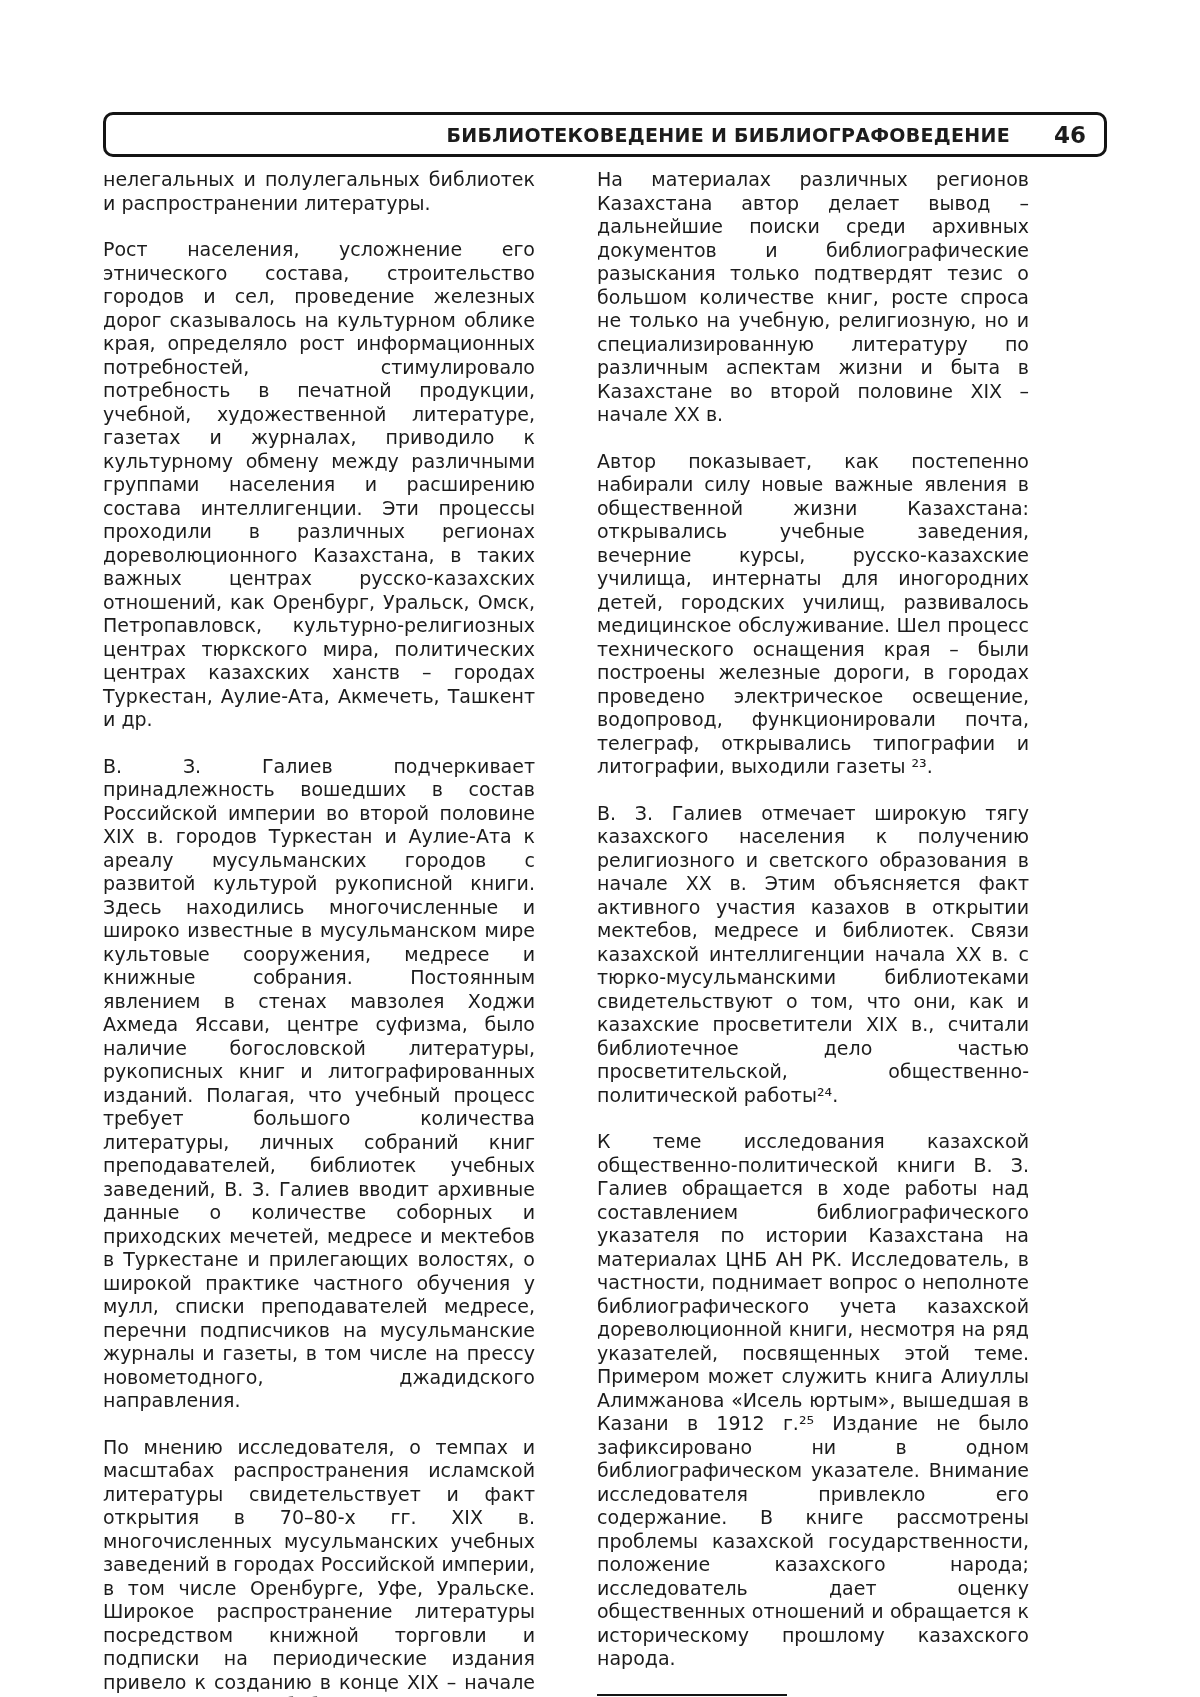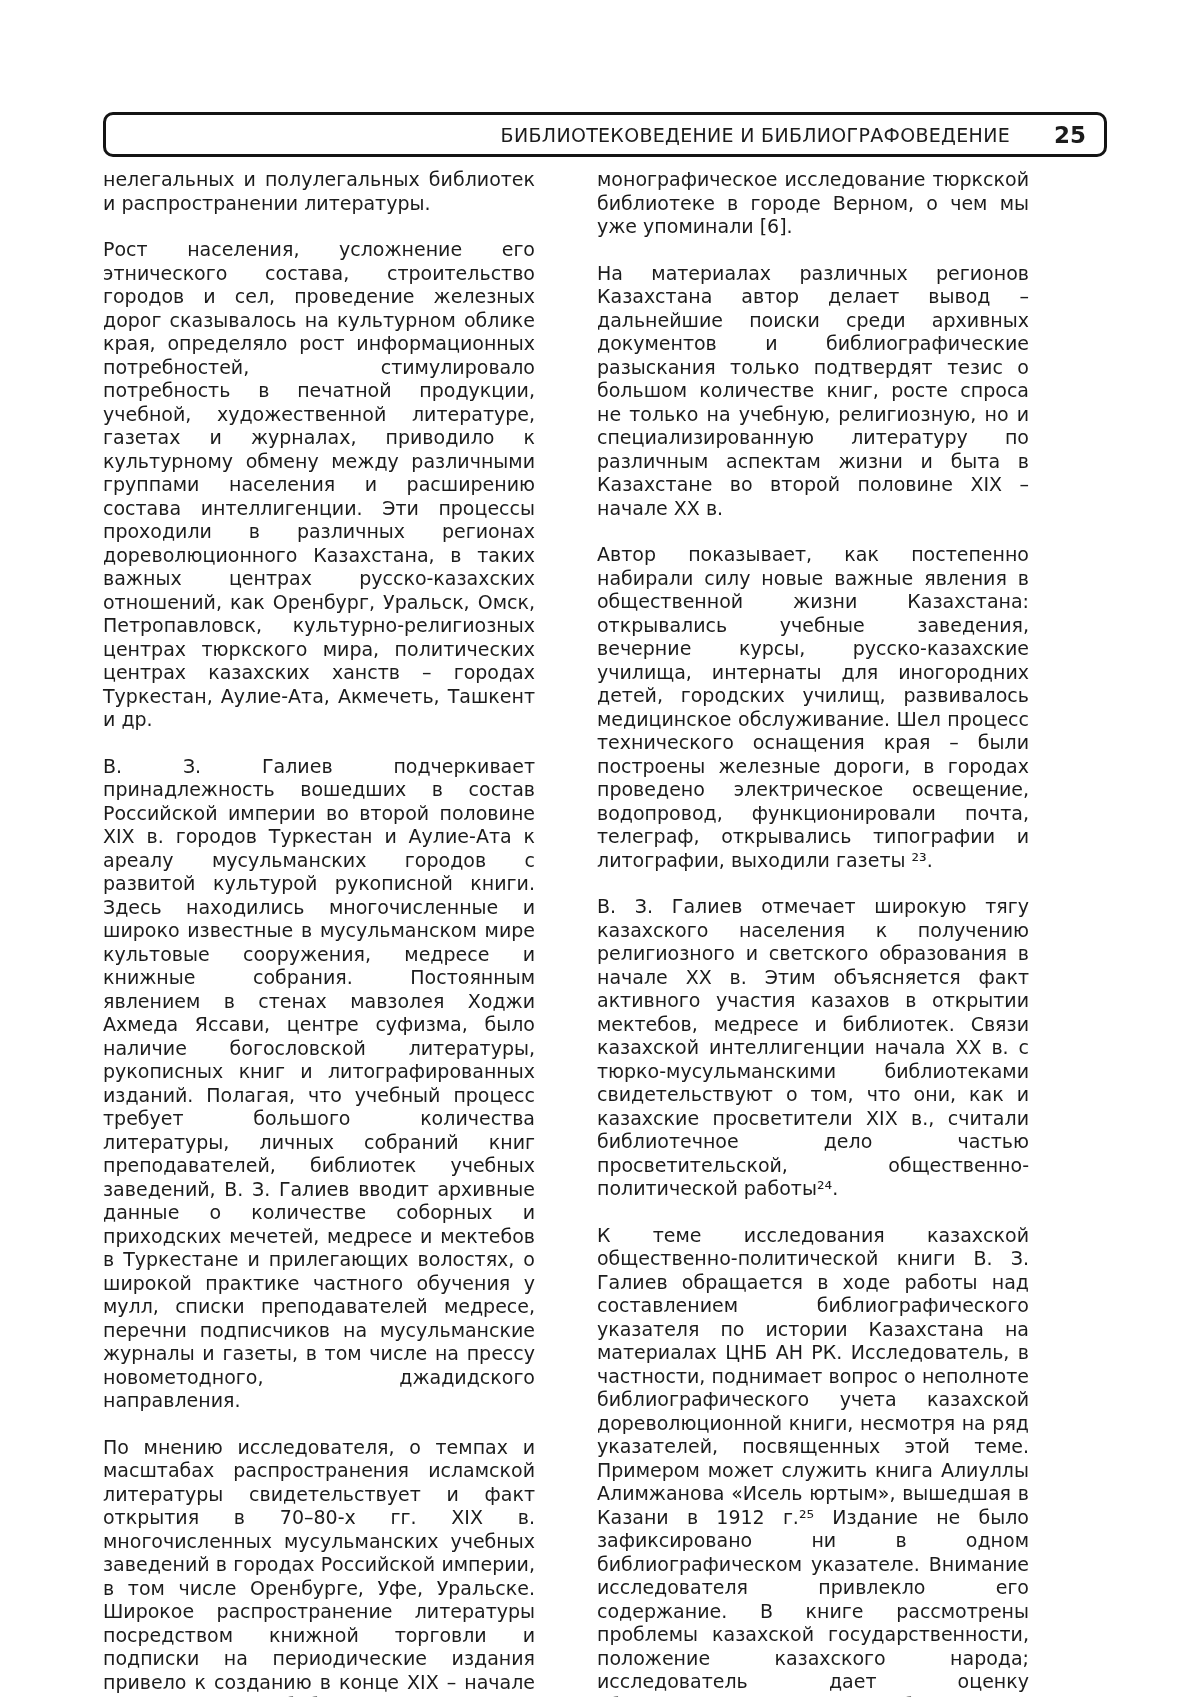--- a/index.html
+++ b/index.html
@@ -25,21 +25,21 @@
     height: 45px;
     border: 3px solid #141414;
     border-radius: 10px;
     display: flex;
     align-items: center;
     justify-content: flex-end;
     padding: 0 18px;
   }
   .header-title {
     font-size: 19px;
-    font-weight: 400;
+    font-weight: 700;
     letter-spacing: 0.3px;
     white-space: nowrap;
     text-align: right;
   }
   .page-number {
     font-size: 23px;
     font-weight: 700;
     margin-left: 44px;
   }
   .columns {
@@ -67,34 +67,33 @@
     margin: 4px 0 8px 0;
   }
 </style>
 </head>
 <body>
 
 <div class="page">
 
   <header class="header-box">
     <span class="header-title">БИБЛИОТЕКОВЕДЕНИЕ И БИБЛИОГРАФОВЕДЕНИЕ</span>
-    <span class="page-number">25</span>
+    <span class="page-number">46</span>
   </header>
 
   <main class="columns">
 
     <section class="col">
       <p class="body-par">нелегальных и полулегальных библиотек и распространении литературы.</p>
       <p class="body-par">Рост населения, усложнение его этнического состава, строительство городов и сел, проведение железных дорог сказывалось на культурном облике края, определяло рост информационных потребностей, стимулировало потребность в печатной продукции, учебной, художественной литературе, газетах и журналах, приводило к культурному обмену между различными группами населения и расширению состава интеллигенции. Эти процессы проходили в различных регионах дореволюционного Казахстана, в таких важных центрах русско-казахских отношений, как Оренбург, Уральск, Омск, Петропавловск, культурно-религиозных центрах тюркского мира, политических центрах казахских ханств – городах Туркестан, Аулие-Ата, Акмечеть, Ташкент и др.</p>
       <p class="body-par">В. З. Галиев подчеркивает принадлежность вошедших в состав Российской империи во второй половине XIX в. городов Туркестан и Аулие-Ата к ареалу мусульманских городов с развитой культурой рукописной книги. Здесь находились многочисленные и широко известные в мусульманском мире культовые сооружения, медресе и книжные собрания. Постоянным явлением в стенах мавзолея Ходжи Ахмеда Яссави, центре суфизма, было наличие богословской литературы, рукописных книг и литографированных изданий. Полагая, что учебный процесс требует большого количества литературы, личных собраний книг преподавателей, библиотек учебных заведений, В. З. Галиев вводит архивные данные о количестве соборных и приходских мечетей, медресе и мектебов в Туркестане и прилегающих волостях, о широкой практике частного обучения у мулл, списки преподавателей медресе, перечни подписчиков на мусульманские журналы и газеты, в том числе на прессу новометодного, джадидского направления.</p>
       <p class="body-par">По мнению исследователя, о темпах и масштабах распространения исламской литературы свидетельствует и факт открытия в 70–80-х гг. XIX в. многочисленных мусульманских учебных заведений в городах Российской империи, в том числе Оренбурге, Уфе, Уральске. Широкое распространение литературы посредством книжной торговли и подписки на периодические издания привело к созданию в конце XIX – начале XX в. тюркских библиотек в Поволжье, Приуралье, Западной Сибири, Средней Азии. Этот процесс затронул и Казахстан, где была в ходу литература, изданная в мусульманских издательствах Санкт-Петербурга, Казани, Уфы, Томска, Багдада, Стамбула, Кашгара, Синь Цзяня. Крупные тюркские библиотеки возникают в Петропавловске, Верном и других городах Семиречья. Архивные материалы об этом процессе достаточно обширны, что позволяет В. З. Галиеву посвятить отдельное</p>
     </section>
 
     <section class="col">
-      <p class="body-par">монографическое исследование тюркской библиотеке в городе Верном, о чем мы уже упоминали [6].</p>
       <p class="body-par">На материалах различных регионов Казахстана автор делает вывод – дальнейшие поиски среди архивных документов и библиографические разыскания только подтвердят тезис о большом количестве книг, росте спроса не только на учебную, религиозную, но и специализированную литературу по различным аспектам жизни и быта в Казахстане во второй половине XIX – начале XX в.</p>
       <p class="body-par">Автор показывает, как постепенно набирали силу новые важные явления в общественной жизни Казахстана: открывались учебные заведения, вечерние курсы, русско-казахские училища, интернаты для иногородних детей, городских училищ, развивалось медицинское обслуживание. Шел процесс технического оснащения края – были построены железные дороги, в городах проведено электрическое освещение, водопровод, функционировали почта, телеграф, открывались типографии и литографии, выходили газеты ²³.</p>
       <p class="body-par">В. З. Галиев отмечает широкую тягу казахского населения к получению религиозного и светского образования в начале XX в. Этим объясняется факт активного участия казахов в открытии мектебов, медресе и библиотек. Связи казахской интеллигенции начала XX в. с тюрко-мусульманскими библиотеками свидетельствуют о том, что они, как и казахские просветители XIX в., считали библиотечное дело частью просветительской, общественно-политической работы²⁴.</p>
       <p class="body-par">К теме исследования казахской общественно-политической книги В. З. Галиев обращается в ходе работы над составлением библиографического указателя по истории Казахстана на материалах ЦНБ АН РК. Исследователь, в частности, поднимает вопрос о неполноте библиографического учета казахской дореволюционной книги, несмотря на ряд указателей, посвященных этой теме. Примером может служить книга Алиуллы Алимжанова «Исель юртым», вышедшая в Казани в 1912 г.²⁵ Издание не было зафиксировано ни в одном библиографическом указателе. Внимание исследователя привлекло его содержание. В книге рассмотрены проблемы казахской государственности, положение казахского народа; исследователь дает оценку общественных отношений и обращается к историческому прошлому казахского народа.</p>
 
       <div class="footnotes">
         <hr class="fn-rule">
 
       </div>
     </section>

